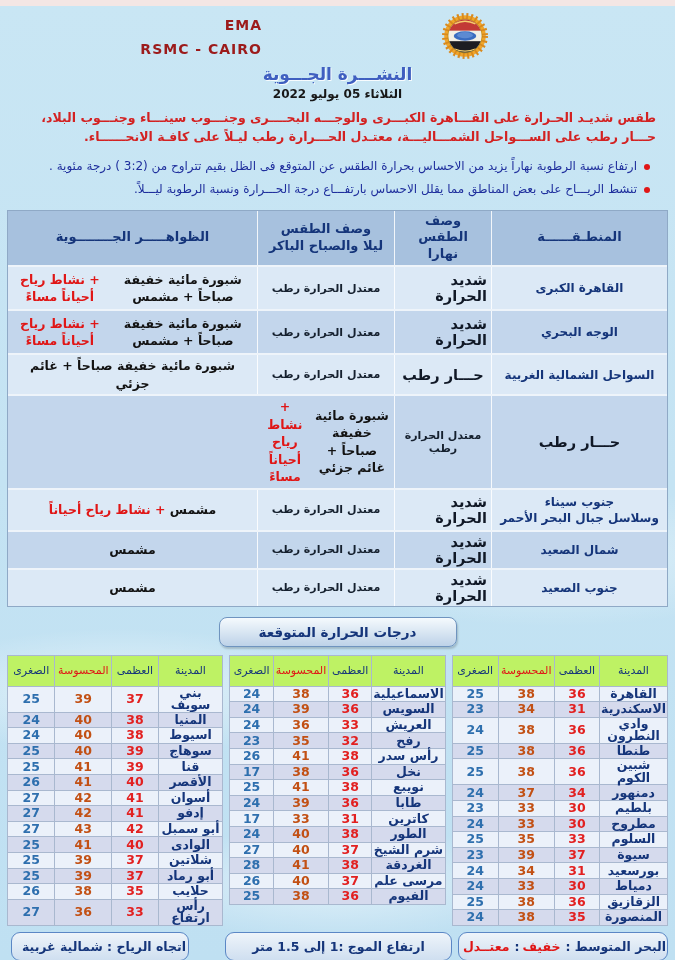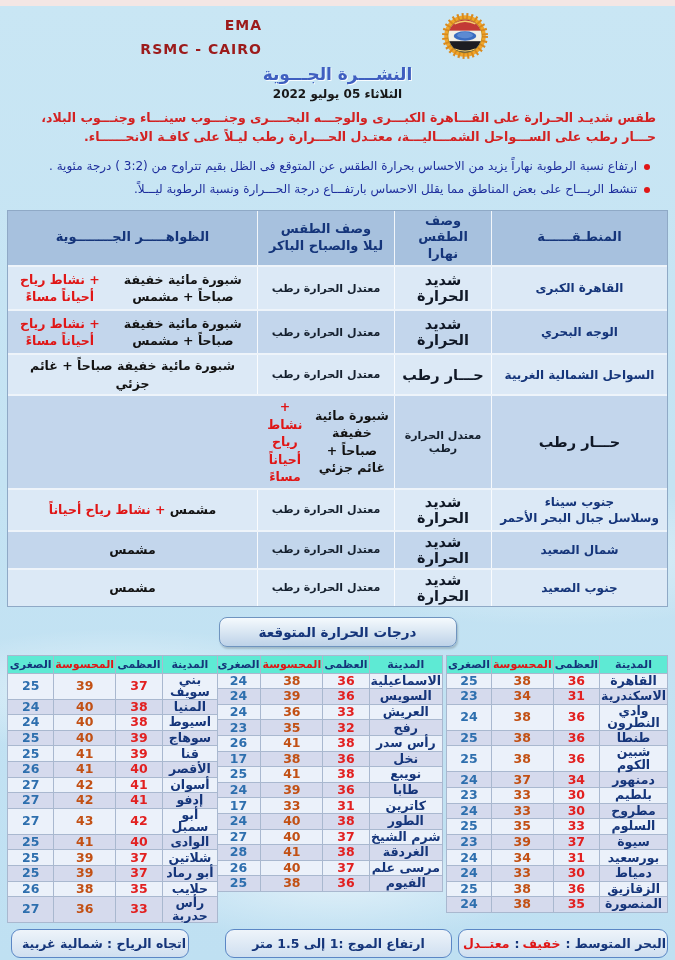--- a/index.html
+++ b/index.html
@@ -43,38 +43,38 @@
   .f-cell:last-child{border-left:none;}
   .f-row{border-top:2px solid #eef4fa;}
   .f-row:nth-child(odd){background:#dce9f6;}
   .f-row:nth-child(even){background:#c3d6ec;}
   .f-row.r0,.f-row.r1{min-height:44px;}
   .f-row.r2{min-height:34px;}
   .f-row.r3{min-height:48px;}
   .f-row.r4{min-height:42px;}
   .f-row.r5,.f-row.r6{min-height:27px;}
   .c-region{color:var(--navy);font-weight:bold;font-size:12px;white-space:pre-line;line-height:1.35;}
-  .c-day{color:#101826;font-weight:bold;font-size:14.5px;}
+  .c-day{color:#101826;font-weight:bold;font-size:14.5px;text-align:right;}
   .c-night{color:#15202e;font-weight:bold;font-size:11px;}
   .c-phen{gap:5px;}
   .phen-line{font-size:12.5px;font-weight:bold;line-height:1.4;}
   .seg-blk{color:#121212;}
   .seg-red{color:var(--accent-red);}
 
   
   .pill{margin:10px auto 8px;width:238px;height:30px;border:1px solid #6f94bf;border-radius:8px;
     background:linear-gradient(#f5fafd,#bdd2e8);display:flex;align-items:center;justify-content:center;
     color:var(--navy);font-weight:bold;font-size:13.5px;box-shadow:1px 2px 2px rgba(0,0,0,.18);}
 
   
   .temps{display:flex;justify-content:space-between;gap:6px;}
   .temp-col{width:219px;}
   table.temp-tbl{border-collapse:collapse;width:100%;border:1px solid #5b87c5;}
   .temp-tbl th,.temp-tbl td{border:1px solid #a9b8cf;text-align:center;padding:0 1px;}
-  .temp-tbl thead th{background:#5eead4;color:var(--navy);font-size:11px;font-weight:bold;height:18px;}
+  .temp-tbl thead th{background:#bef264;color:var(--navy);font-size:11px;font-weight:normal;height:31px;}
   .temp-tbl thead th.hd-feel{color:var(--accent-red);text-align:center;}
   .temp-tbl tbody tr:nth-child(odd){background:#ebf1fa;}
   .temp-tbl tbody tr:nth-child(even){background:#d5daed;}
   .temp-tbl td{height:15.6px;font-weight:bold;font-size:12.5px;line-height:1;}
   .td-city{color:var(--navy);font-size:9.5px;width:66px;}
   .td-max{color:var(--max-red);width:47px;}
   .td-feel{color:var(--feel-orange);width:57px;}
   .td-min{color:var(--min-blue);width:48px;}
 
   
@@ -488,21 +488,21 @@
               <td class="td-feel">39</td>
               <td class="td-min">25</td>
             </tr>
             <tr>
               <td class="td-city">حلايب</td>
               <td class="td-max">35</td>
               <td class="td-feel">38</td>
               <td class="td-min">26</td>
             </tr>
             <tr>
-              <td class="td-city">رأس حدربة</td>
+              <td class="td-city">رأس ارتفاع</td>
               <td class="td-max">33</td>
               <td class="td-feel">36</td>
               <td class="td-min">27</td>
             </tr>
           </tbody>
         </table>
       </div>
   </div>
 
   <div class="sea-rows">

